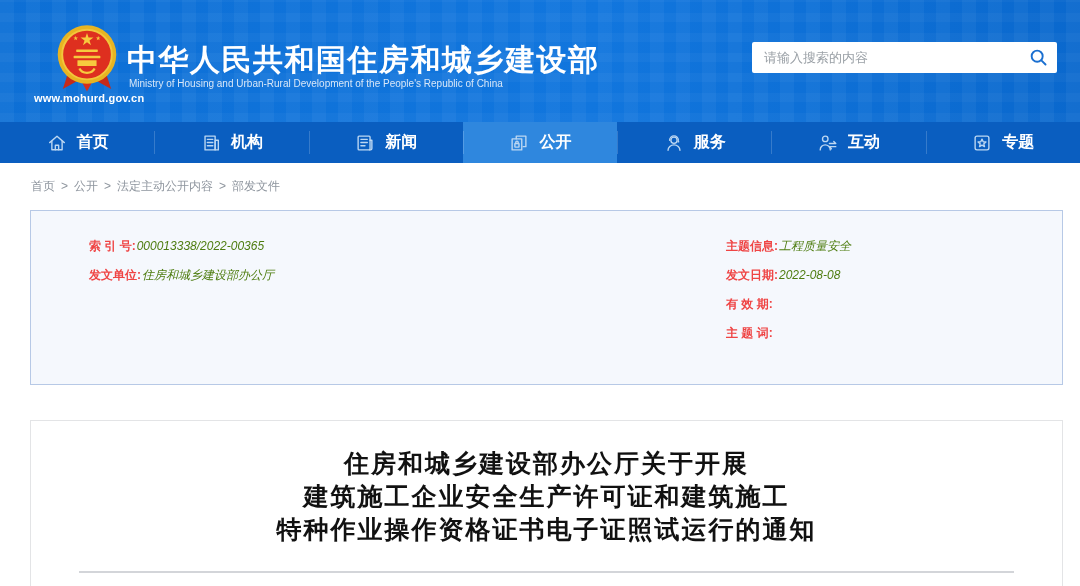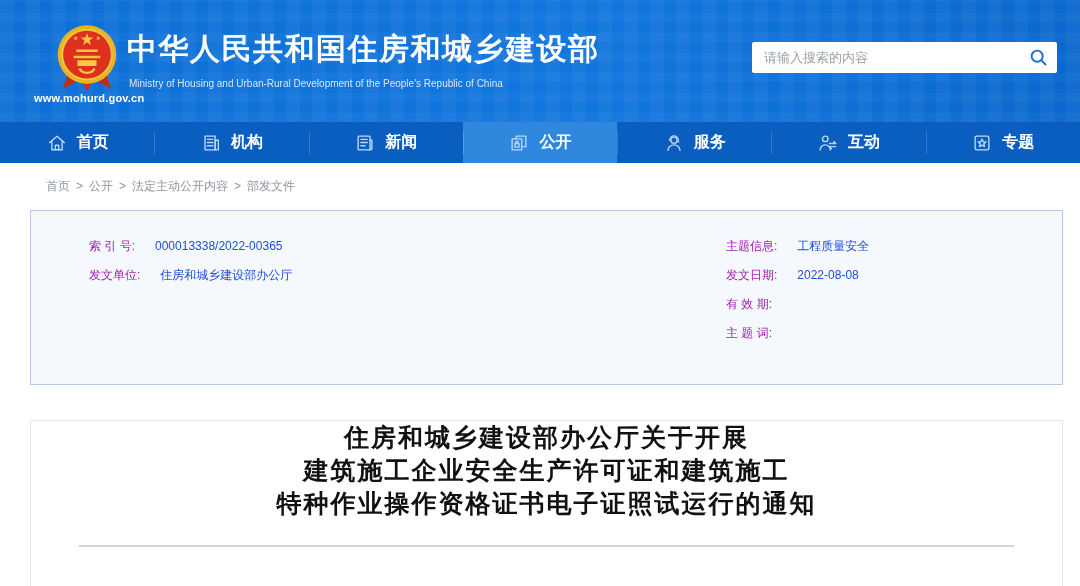--- a/index.html
+++ b/index.html
@@ -10,21 +10,21 @@
   .banner { position:relative; width:1080px; height:122px;
     background:linear-gradient(95deg,#0d6fd5 0%,#1176de 55%,#0a68cd 100%); }
   .banner::before { content:""; position:absolute; inset:0;
     background-image:
       repeating-linear-gradient(90deg, rgba(255,255,255,0.05) 0 14px, transparent 14px 26px),
       repeating-linear-gradient(0deg, rgba(255,255,255,0.04) 0 9px, transparent 9px 20px);
     opacity:.8; pointer-events:none; }
   .emblem { position:absolute; left:53px; top:24px; width:68px; height:70px; }
   .site-url { position:absolute; left:34px; top:92px; width:110px; text-align:left;
     color:#fff; font-size:11px; font-weight:bold; letter-spacing:.2px; }
-  .site-title { position:absolute; left:127px; top:29px; color:#fff;
+  .site-title { position:absolute; left:127px; top:40px; color:#fff;
     font-size:30px; font-weight:bold; letter-spacing:1.5px; }
   .site-subtitle { position:absolute; left:129px; top:78px; color:#d8e7f8; font-size:10px; }
   .search-box { position:absolute; left:752px; top:42px; width:305px; height:31px;
     background:#fff; border-radius:2px; display:flex; align-items:center; }
   .search-box input { flex:1; border:none; outline:none; background:transparent;
     padding:0 10px 0 12px; font-size:13px; color:#737373;
     font-family:"Liberation Sans","DejaVu Sans",sans-serif; }
   .search-box input::placeholder { color:#9aa0a6; }
   .search-btn { width:38px; height:31px; border:none; background:transparent;
     display:flex; align-items:center; justify-content:center; cursor:pointer; }
@@ -34,38 +34,38 @@
   .nav-item { flex:1; display:flex; align-items:center; justify-content:center;
     gap:9px; color:#fff; font-size:16px; font-weight:bold; cursor:pointer;
     position:relative; }
   .nav-item + .nav-item::before { content:""; position:absolute; left:0; top:9px;
     height:23px; width:1px; background:rgba(255,255,255,0.18); }
   .nav-item.active { background:#2f87de; }
   .nav-item svg { width:22px; height:22px; stroke:#bcd7f2; fill:none;
     stroke-width:1.5; stroke-linecap:round; stroke-linejoin:round; }
 
   
-  .breadcrumb { padding:15px 0 0 46px; font-size:12px; color:#8e959e; }
+  .breadcrumb { padding:15px 0 0 31px; font-size:12px; color:#8e959e; }
   .breadcrumb span { color:#8e959e; }
   .breadcrumb .sep { margin:0 6px; }
 
   
   .meta-panel { position:absolute; left:30px; top:210px; width:1033px; height:175px;
     background:#f5f8fd; border:1px solid #b7c9e6; display:flex; }
   .meta-col-left { width:695px; padding:25px 0 0 58px; }
   .meta-col-right { flex:1; padding:25px 0 0 0; }
   .meta-row { display:flex; margin-bottom:8px; font-size:12px; line-height:21px; }
-  .meta-label { color:#a21caf; font-weight:normal; white-space:pre; flex:0 0 auto; }
-  .meta-value { color:#1d4ed8; margin-left:20px; }
+  .meta-label { color:#ef4444; font-weight:bold; white-space:pre; flex:0 0 auto; }
+  .meta-value { color:#4d7c0f; margin-left:1px;font-style:italic; }
   .meta-col-left .meta-value { max-width:598px; }
 
   
   .article-card { position:absolute; left:30px; top:420px; width:1033px; height:200px;
     background:#fff; border:1px solid #e3e4e6; }
-  .doc-title { text-align:center; color:#111; font-weight:bold;
+  .doc-title { margin-top:26px; text-align:center; color:#111; font-weight:bold;
     font-size:25px; line-height:33px; letter-spacing:2px; }
   .doc-divider { width:935px; height:2px; background:#d3d5d9; margin:25px auto 0 auto; }
 </style>
 </head>
 <body>
 
 <div class="banner">
   <svg class="emblem" viewBox="0 0 100 110">
     <path d="M22 72 L12 102 L34 90 Z" fill="#c52a1a"></path>
     <path d="M78 72 L88 102 L66 90 Z" fill="#c52a1a"></path>

